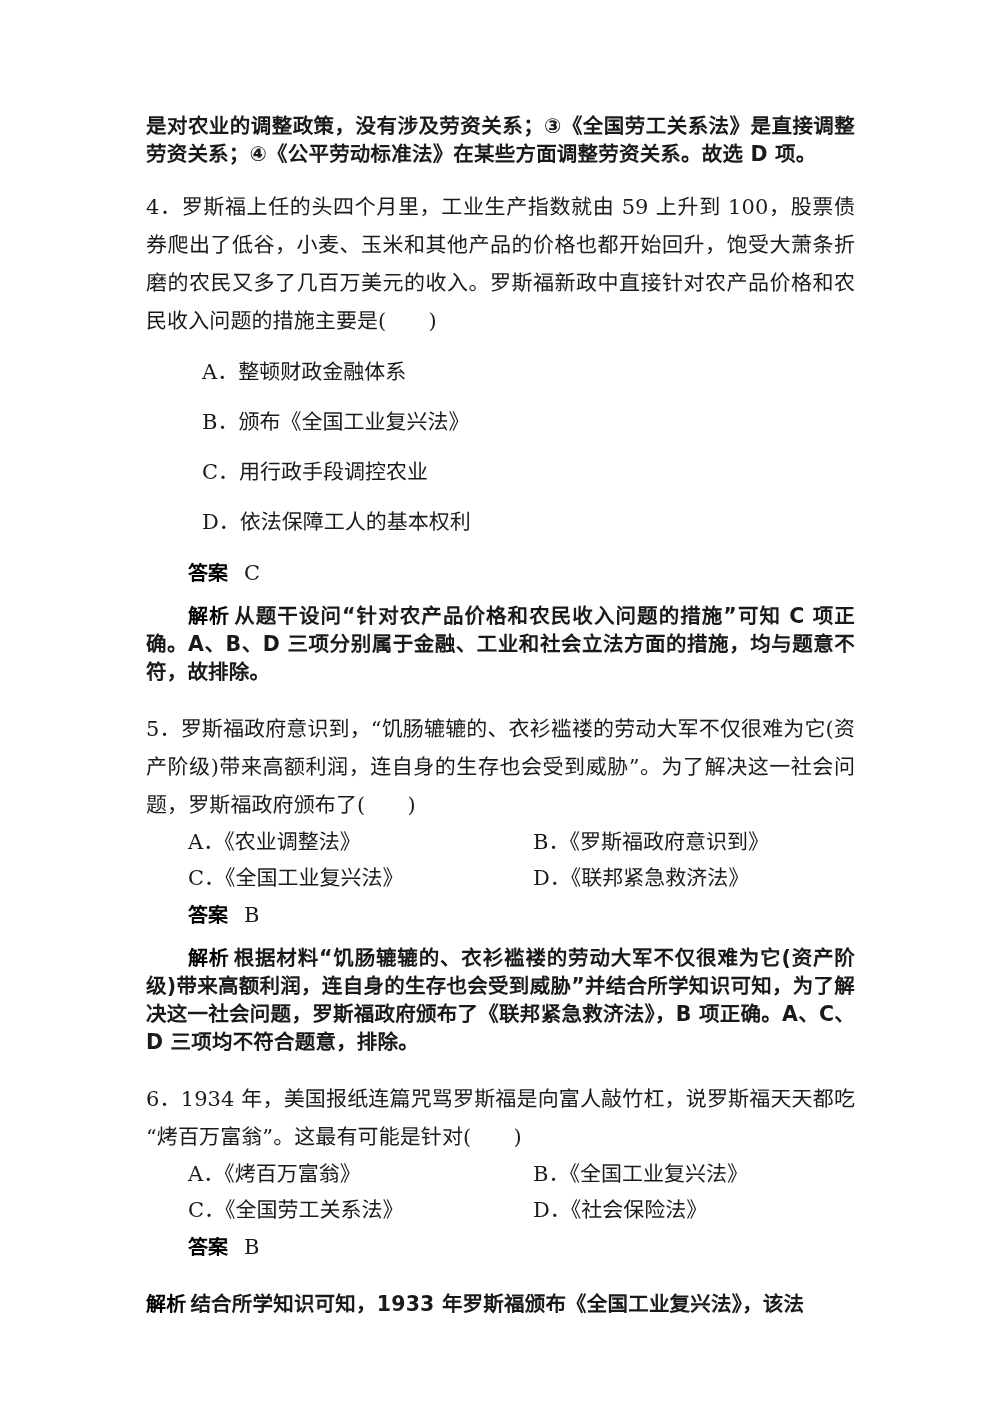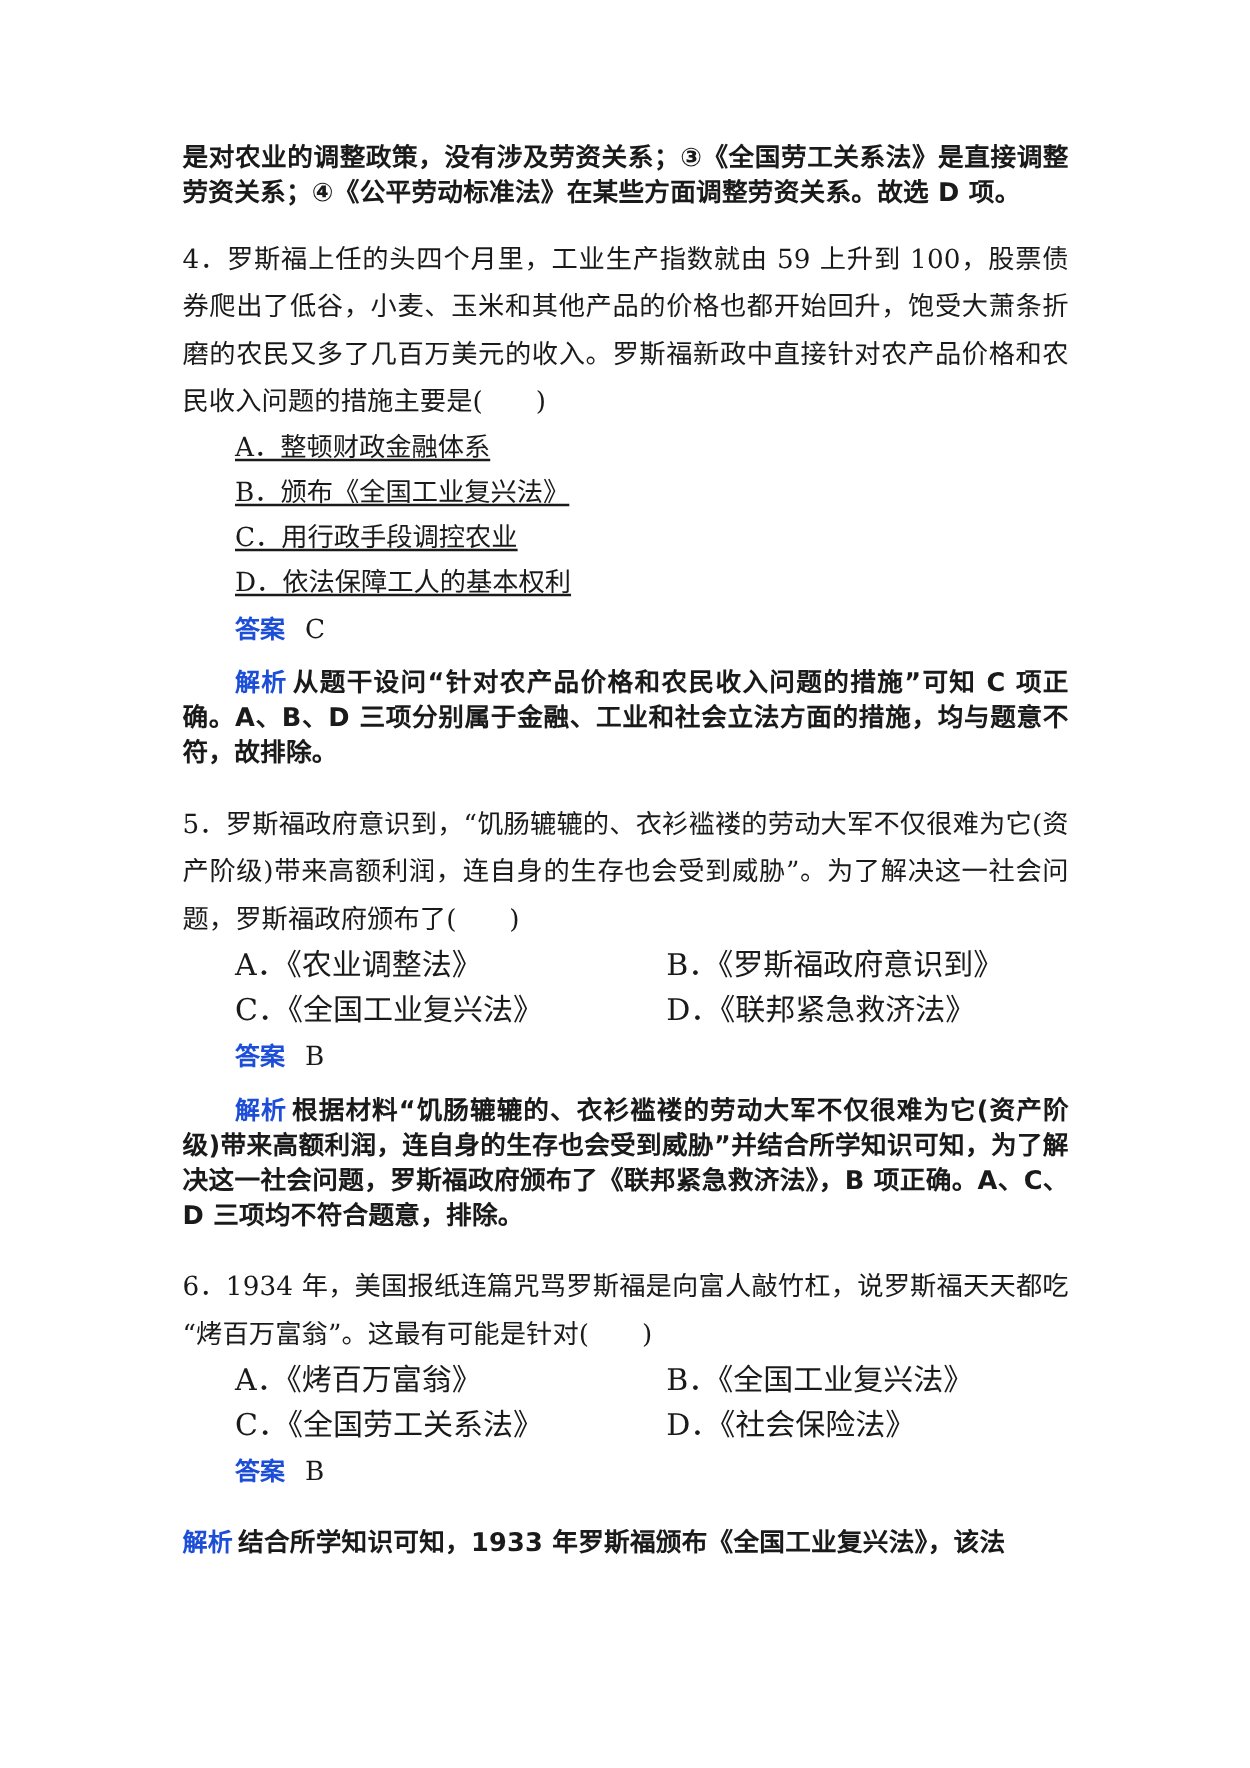--- a/index.html
+++ b/index.html
@@ -62,50 +62,49 @@
   .question-block {
     margin-top: 8px;
   }
 
   .options {
     margin: 0;
     padding: 0;
   }
 
   .opt-line {
-    margin: 0;
+    margin: 14px;
     padding-left: 42px;
     font-family: "DejaVu Serif", "Liberation Serif", serif;
     font-size: 21px;
     line-height: 36px;
     white-space: nowrap;
-    text-decoration: underline;
   }
 
   
   .opt-row {
     display: flex;
     padding-left: 42px;
     font-family: "DejaVu Serif", "Liberation Serif", serif;
-    font-size: 24px;
+    font-size: 21px;
     line-height: 36px;
     white-space: nowrap;
   }
   .opt-row .col-a { width: 345px; flex: 0 0 345px; }
   .opt-row .col-b { flex: 1 1 auto; }
 
   
   .answer-line {
     margin: 0;
     padding-left: 42px;
     line-height: 38px;
     white-space: nowrap;
   }
   .tag {
-    color: #1d4ed8;
+    color: #000000;
     font-family: "DejaVu Sans", "Liberation Sans", sans-serif;
     font-weight: 700;
     font-size: 20px;
   }
   .answer-val {
     font-family: "DejaVu Serif", "Liberation Serif", serif;
     font-size: 21px;
     color: #1a1a1a;
     margin-left: 16px;
   }

